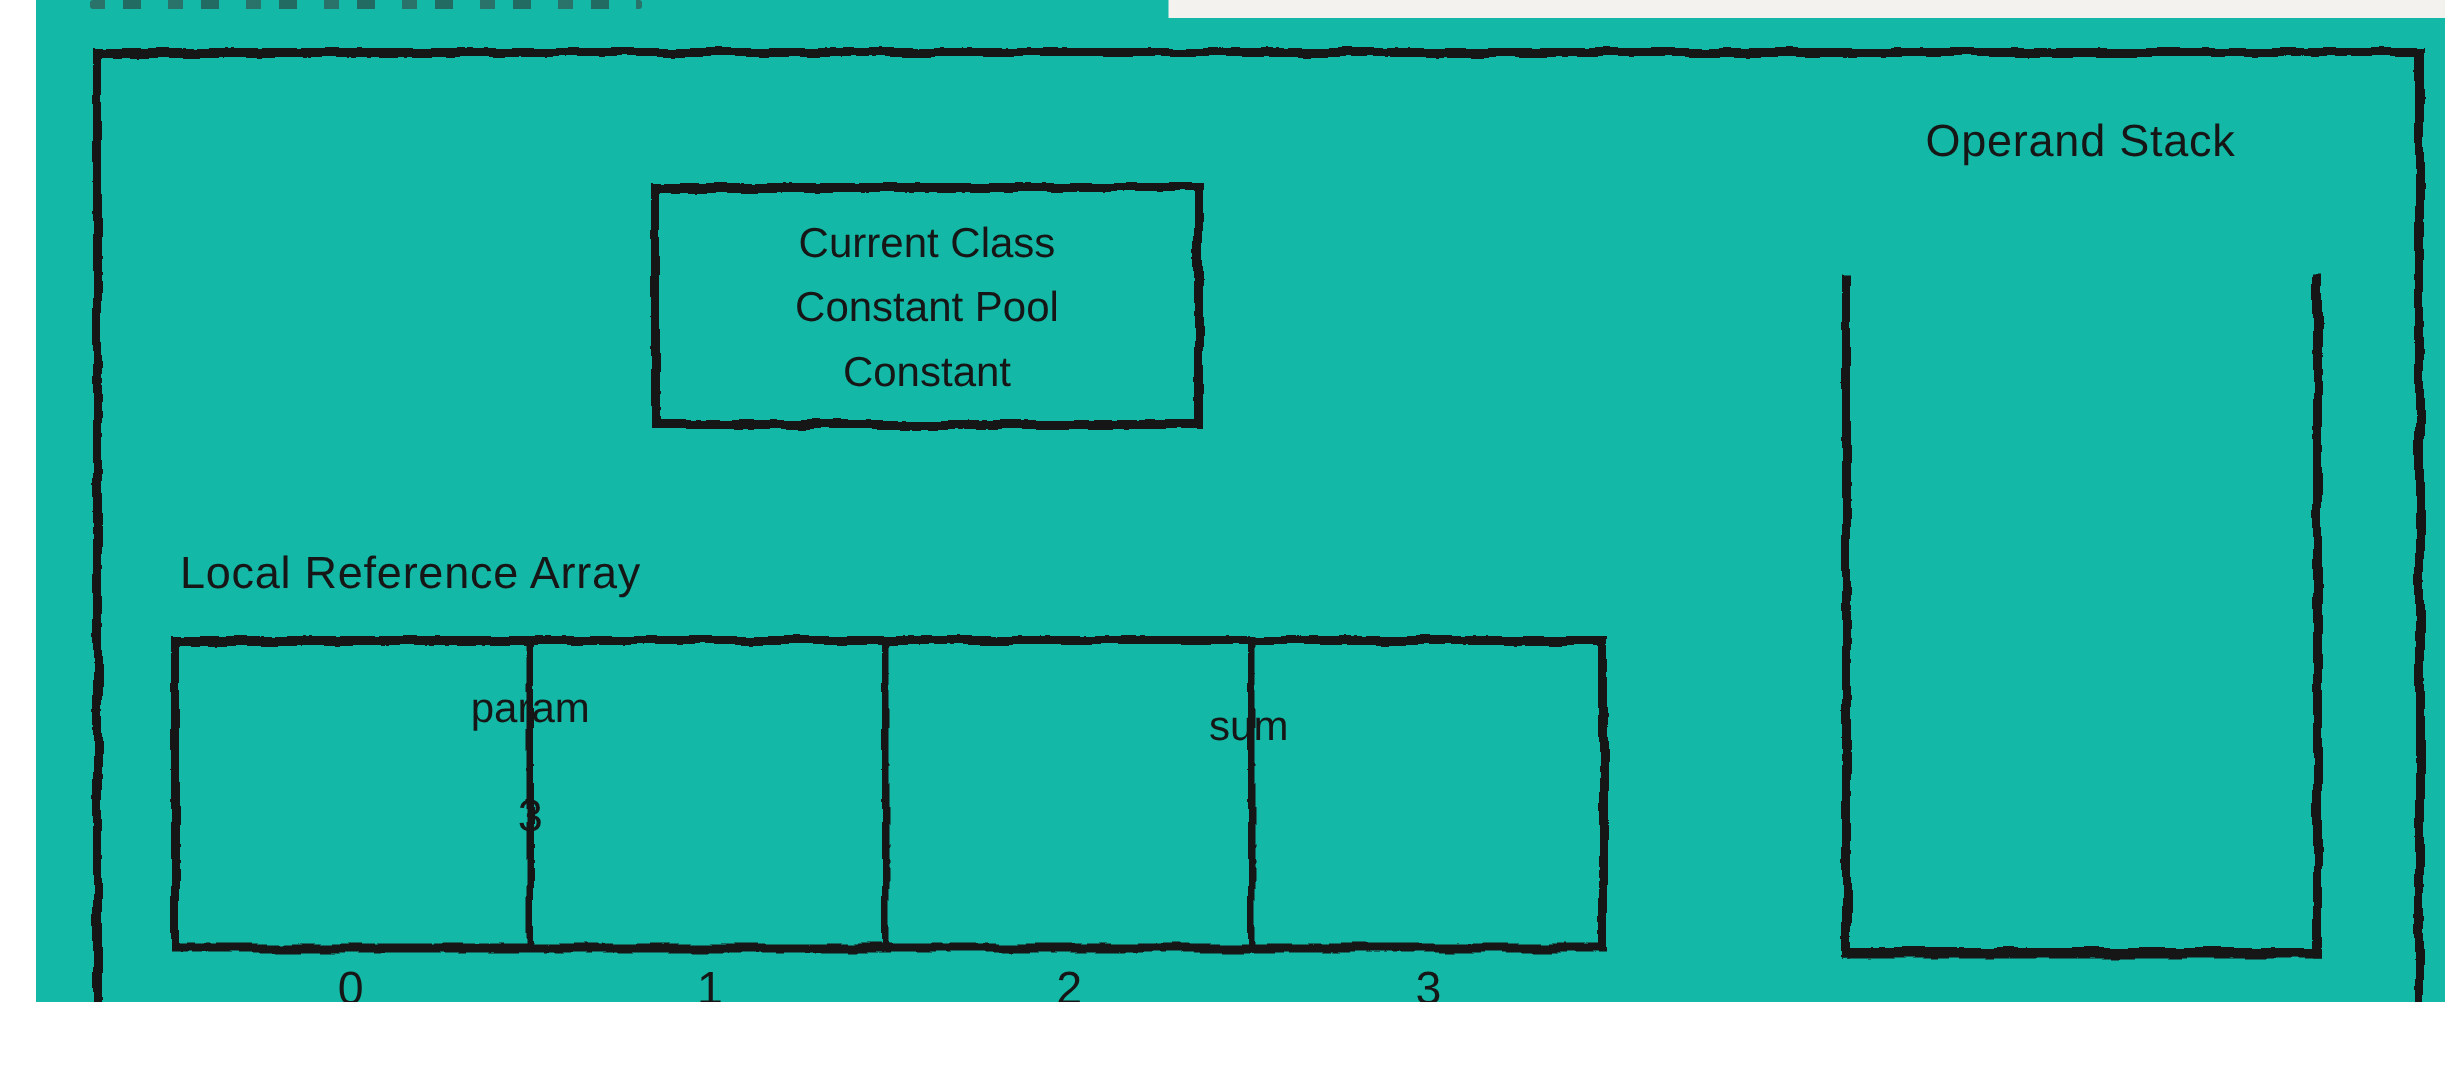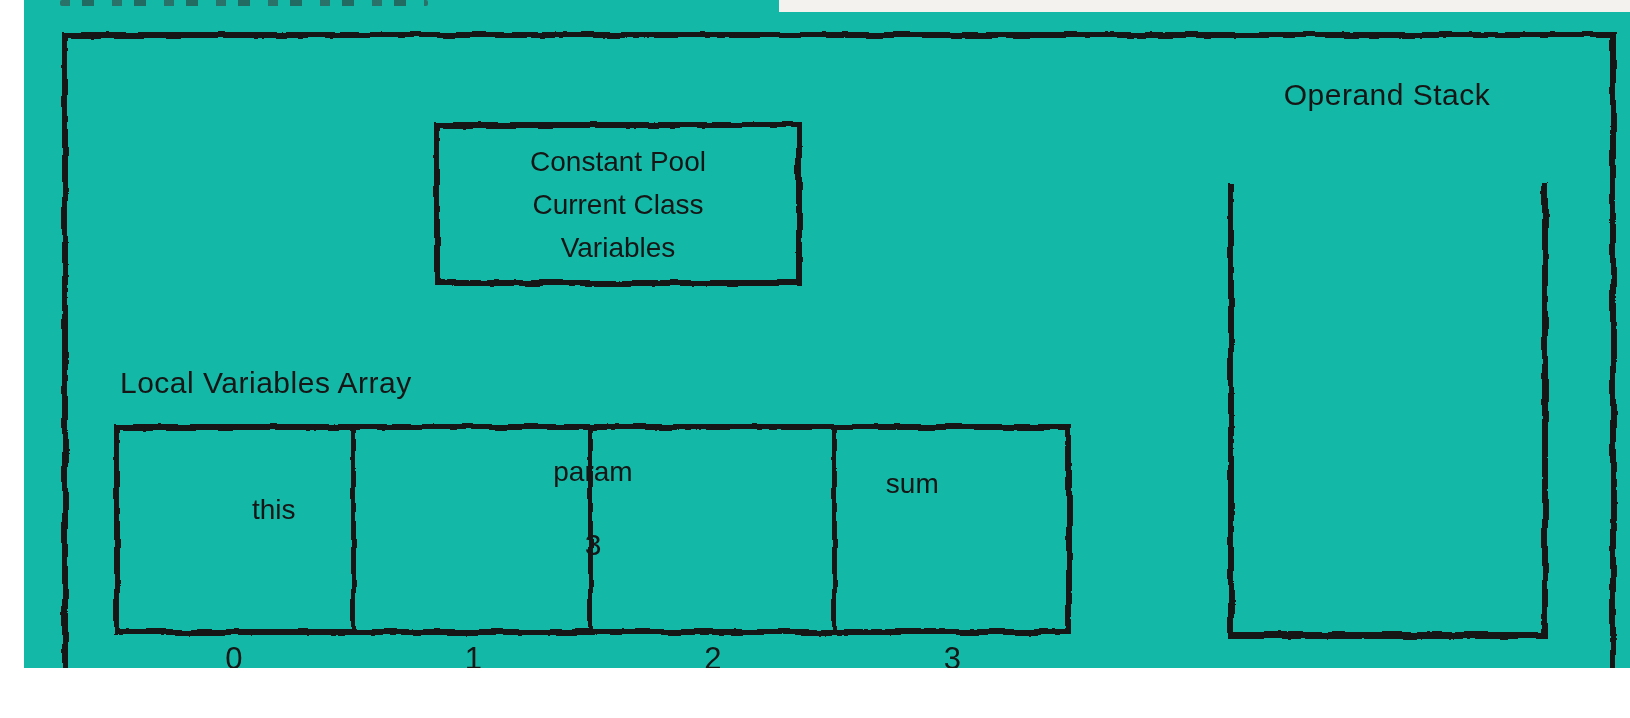--- a/index.html
+++ b/index.html
@@ -133,37 +133,33 @@
   <div class="clipped-title"></div>
 
   <div class="stroke frame-stroke" style="left:38px; top:32px; width:1554px; height:658px;"></div>
 
   <div class="operand-label">Operand Stack</div>
 
   <div class="stroke u-stroke stack-stroke"></div>
 
   <div class="stroke box-stroke cpool-stroke"></div>
   <div class="cpool-text">
+    <span>Current Class</span>
     <span>Constant Pool</span>
-    <span>Current Class</span>
-    <span>Variables</span>
+    <span>Constant</span>
   </div>
 
-  <div class="lva-label">Local Variables Array</div>
+  <div class="lva-label">Local Reference Array</div>
 
   <div class="stroke box-stroke array-stroke"></div>
   <div class="array-divider" style="left:327px;"></div>
   <div class="array-divider" style="left:564px;"></div>
   <div class="array-divider" style="left:808px;"></div>
 
   <div class="array-cells">
-    <div class="lva-cell centered">
-      <span class="cell-name">this</span>
-      <span class="cell-value"></span>
-    </div>
     <div class="lva-cell with-value">
       <span class="cell-name">param</span>
       <span class="cell-value">3</span>
     </div>
     <div class="lva-cell">
       <span class="cell-name">sum</span>
       <span class="cell-value"></span>
     </div>
   </div>
 

